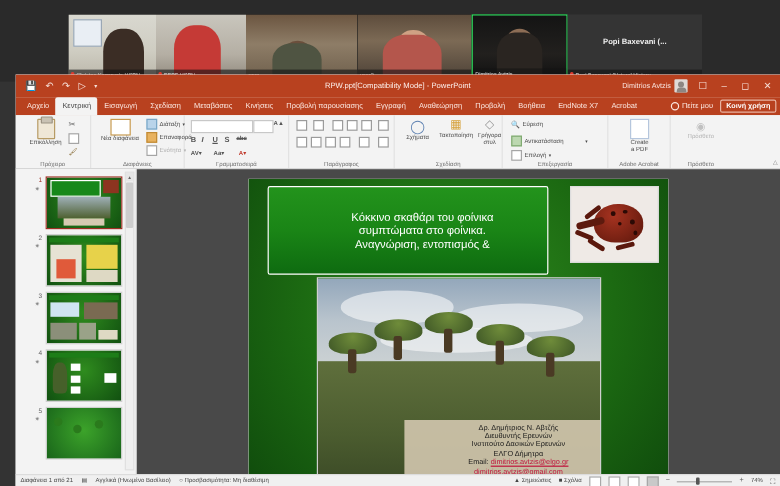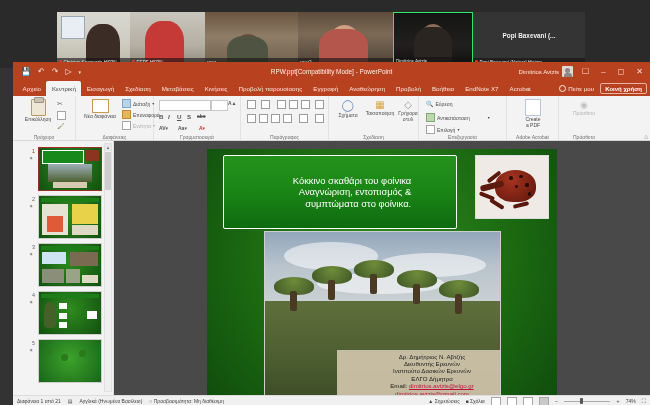--- a/index.html
+++ b/index.html
@@ -100,21 +100,21 @@
   .scroll .arrow{position:absolute;left:0;right:0;height:7px;background:#e6e6e6;font-size:4px;text-align:center;color:#666;line-height:7px;}
 
   .stage{position:absolute;left:101px;right:0;top:0;bottom:0;background:#494949;}
   .slide{position:absolute;left:93px;top:8px;width:350px;height:262px;background:#fff;overflow:hidden;}
   .slide-bg{position:absolute;inset:0;background:
       radial-gradient(circle at 50% 40%, #2f8c1e 0%, #1c6a12 55%, #0f4a0c 100%);}
   .titlebox{position:absolute;left:16px;top:6px;width:232px;height:72px;
       background:linear-gradient(180deg,#23931c 0%,#1a8516 50%,#0e6b10 100%);
       border:1.2px solid #ffffff;border-radius:2px;
       display:flex;flex-direction:column;align-items:center;justify-content:center;}
-  .ttl-line{color:#ffffff;font-size:9.4px;line-height:11.4px;text-align:right;white-space:nowrap;margin-left:24px;}
+  .ttl-line{color:#ffffff;font-size:9.4px;line-height:11.4px;text-align:center;white-space:nowrap;margin-left:24px;}
   .ttl-line.ital{font-style:italic;}
   .weevil{position:absolute;right:8px;top:6px;width:72px;height:62px;background:#efeae6;border:1px solid #ddd;overflow:hidden;}
   .weevil .body{position:absolute;left:26%;top:22%;width:58%;height:52%;border-radius:48% 48% 42% 42%;
       background:radial-gradient(circle at 40% 30%,#a63320 0%,#6d1d10 75%);}
   .weevil .snout{position:absolute;left:6%;top:44%;width:34%;height:9%;border-radius:4px;background:#5d1a0e;transform:rotate(-14deg);}
   .weevil .leg{position:absolute;width:22%;height:6%;background:#5a180d;border-radius:3px;}
   .weevil .dot{position:absolute;width:5%;height:6%;border-radius:50%;background:#2c0a05;}
   .photo{position:absolute;left:57px;top:82px;width:235px;height:172px;overflow:hidden;border:1px solid #cfcfcf;}
   .ph-sky{position:absolute;left:0;top:0;right:0;height:46%;background:linear-gradient(180deg,#93a7bb 0%,#b9c4cd 45%,#cfd4d4 100%);}
   .ph-cloud{position:absolute;border-radius:50%;background:rgba(255,255,255,.55);}
@@ -425,22 +425,22 @@
         </div>
       </div>
 
       <div class="stage">
         <div class="slide">
           <div class="slide-bg"></div>
 
           <div class="titlebox">
             <div id="title-host">
                 <div class="ttl-line">Κόκκινο σκαθάρι του φοίνικα</div>
+                <div class="ttl-line">συμπτώματα στο φοίνικα.</div>
                 <div class="ttl-line">Αναγνώριση, εντοπισμός &amp;</div>
-                <div class="ttl-line">συμπτώματα στο φοίνικα.</div>
               </div>
           </div>
 
           <div class="weevil">
             <div class="body"></div>
             <div class="snout"></div>
             <div class="leg" style="left:4%;top:62%;transform:rotate(22deg);"></div>
             <div class="leg" style="left:18%;top:74%;transform:rotate(32deg);"></div>
             <div class="leg" style="left:52%;top:76%;transform:rotate(-14deg);"></div>
             <div class="leg" style="left:14%;top:30%;transform:rotate(-38deg);"></div>

